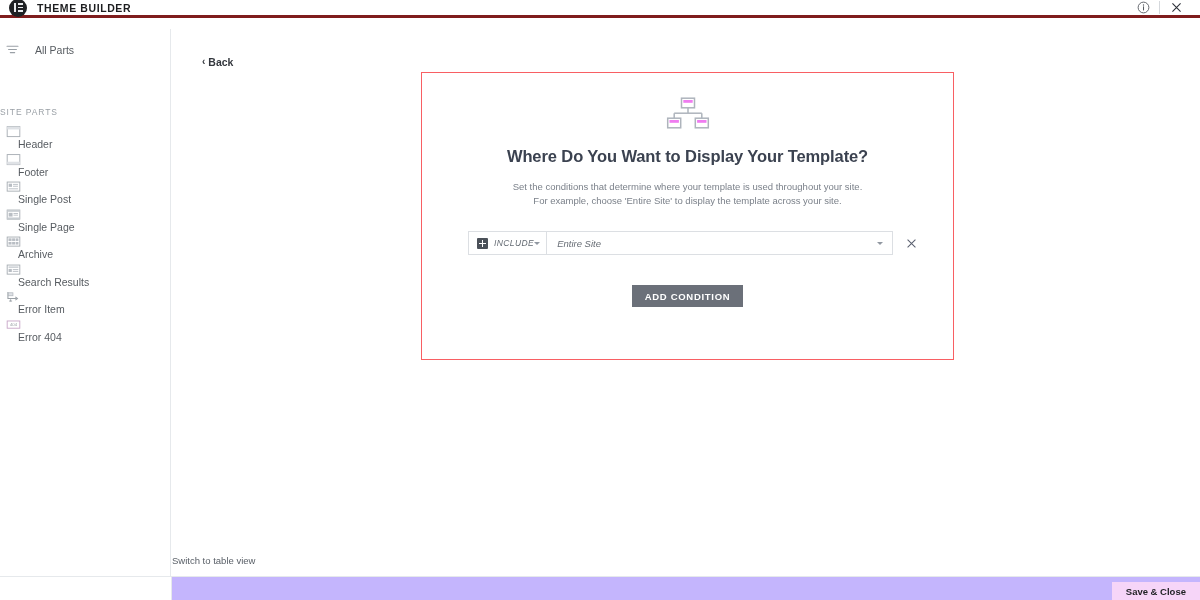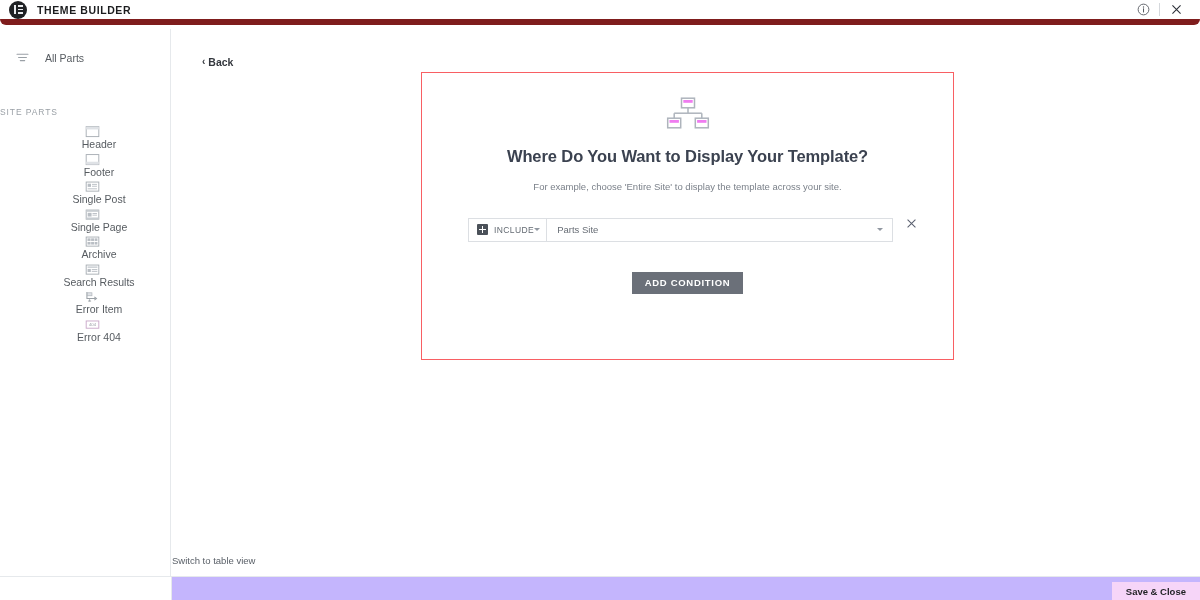--- a/index.html
+++ b/index.html
@@ -8,24 +8,24 @@
     width: 1200px; height: 600px;
     overflow: hidden;
     background: #ffffff;
     font-family: "Liberation Sans", sans-serif;
     -webkit-font-smoothing: antialiased;
   }
 
   
   #topbar {
     position: absolute; left: 0; top: 0;
-    width: 1200px; height: 25px;
+    width: 1200px; height: 18px;
     background: #ffffff;
-    border-bottom: 6px solid #7f1d1d;
-    display: flex; align-items: center; border-radius: 6px;
+    border-bottom: 3px solid #7f1d1d;
+    display: flex; align-items: center;
   }
   #brand { display: flex; align-items: center; padding-left: 9px; }
   .logo-circle {
     width: 18px; height: 18px; border-radius: 50%;
     background: #1f2124; position: relative;
     display: inline-block;
   }
   .logo-circle .lbar {
     position: absolute; background: #e8eaed;
     left: 5px; top: 4.5px; width: 2px; height: 9px;
@@ -54,22 +54,22 @@
   }
 
   
   #sidebar {
     position: absolute; left: 0; top: 29px;
     width: 171px; height: 571px;
     background: #ffffff;
     border-right: 1px solid #e6e9ec;
   }
   .side-row {
-    display: flex; align-items: center;
-    height: 27px; padding-left: 16px;
+    display: flex; align-items: flex-start;
+    height: 27px; padding-left: 6px;
   }
   .side-row .ico {
     width: 17px; min-width: 17px; display: flex;
     align-items: center; justify-content: flex-start;
     color: #9aa0a6;
   }
   .side-row .lbl {
     font-size: 10.5px; color: #565b60; margin-left: 12px;
     white-space: nowrap;
   }
@@ -109,22 +109,22 @@
     color: #3b4250; margin-top: 8px; letter-spacing: -0.1px;
   }
   .dlg-sub {
     text-align: center; font-size: 9.5px; color: #7b818a;
     line-height: 13.5px;
   }
   #dlg-sub-wrap { margin-top: 14px; }
 
   
   #cond-row {
-    display: flex; align-items: flex-start;
-    margin-top: 24px; padding-left: 46px; padding-right: 36px;
+    display: flex; align-items: center;
+    margin-top: 24px; padding-left: 46px; padding-right: 36px; font-style: italic;
   }
   #include-box {
     display: flex; align-items: center;
     height: 24px; background: #ffffff;
     border: 1px solid #dcdfe3; border-right: none;
     padding-left: 8px; padding-right: 6px;
     min-width: 73px;
   }
   .plus-badge {
     width: 11px; height: 11px; background: #4b5159;
@@ -360,33 +360,34 @@
         <rect x="2.7" y="21.2" width="13" height="9.6" fill="none" stroke="#aeb4bc" stroke-width="1.5"></rect>
         <rect x="4.5" y="23" width="9.4" height="2.8" fill="#ef7cf0"></rect>
         <rect x="30.3" y="21.2" width="13" height="9.6" fill="none" stroke="#aeb4bc" stroke-width="1.5"></rect>
         <rect x="32.1" y="23" width="9.4" height="2.8" fill="#ef7cf0"></rect>
       </svg>
     </div>
 
     <div id="dlg-title">Where Do You Want to Display Your Template?</div>
 
     <div id="dlg-sub-wrap">
+      <div class="dlg-sub">Set the conditions that determine where your template is used throughout your site.</div>
       <div class="dlg-sub">For example, choose 'Entire Site' to display the template across your site.</div>
     </div>
 
     <div id="cond-row">
 
       <div id="include-box">
         <span class="plus-badge"></span>
         <span id="include-label">INCLUDE</span>
         <span class="caret"></span>
       </div>
 
       <div id="select-box">
-        <span id="select-value">Parts Site</span>
+        <span id="select-value">Entire Site</span>
         <span class="caret"></span>
       </div>
 
       <span id="remove-cond">
         <svg width="11" height="11" viewBox="0 0 14 14">
           <path d="M2 2 L12 12 M12 2 L2 12" stroke="#5b6170" stroke-width="1.35" fill="none"></path>
         </svg>
       </span>
     </div>
 

